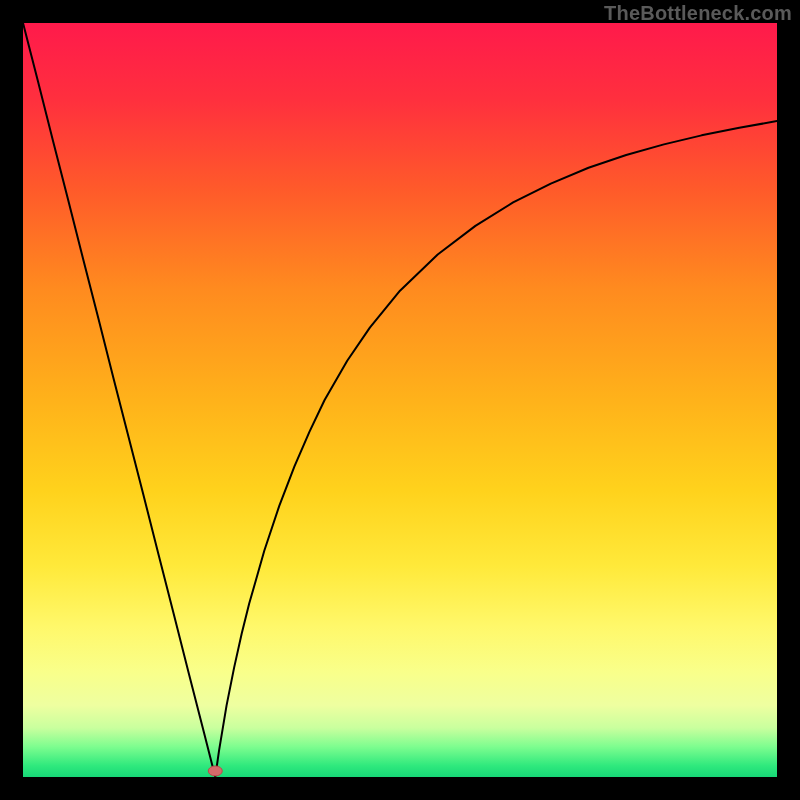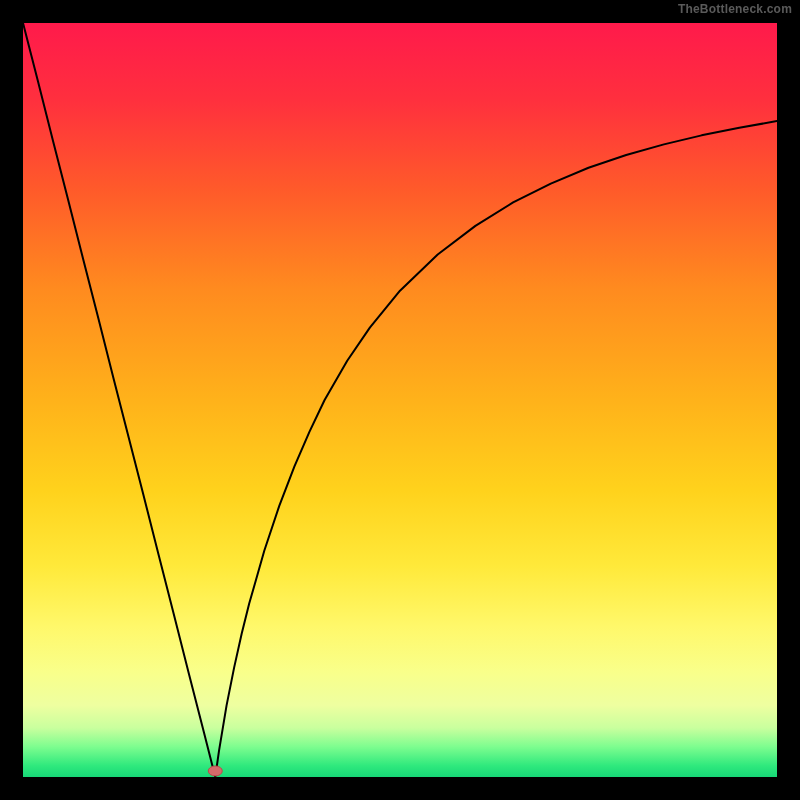--- a/index.html
+++ b/index.html
@@ -22,21 +22,21 @@
     left: 23px;
     top: 23px;
     width: 754px;
     height: 754px;
   }
   .watermark {
     position: absolute;
     top: 2px;
     right: 8px;
     color: #5a5a5a;
-    font-size: 12px;
+    font-size: 20px;
     font-weight: 600;
     letter-spacing: 0.2px;
     user-select: none;
   }
 </style>
 </head>
 <body>
 
 <div class="frame">
   <svg class="plot" viewBox="0 0 754 754" preserveAspectRatio="none">

